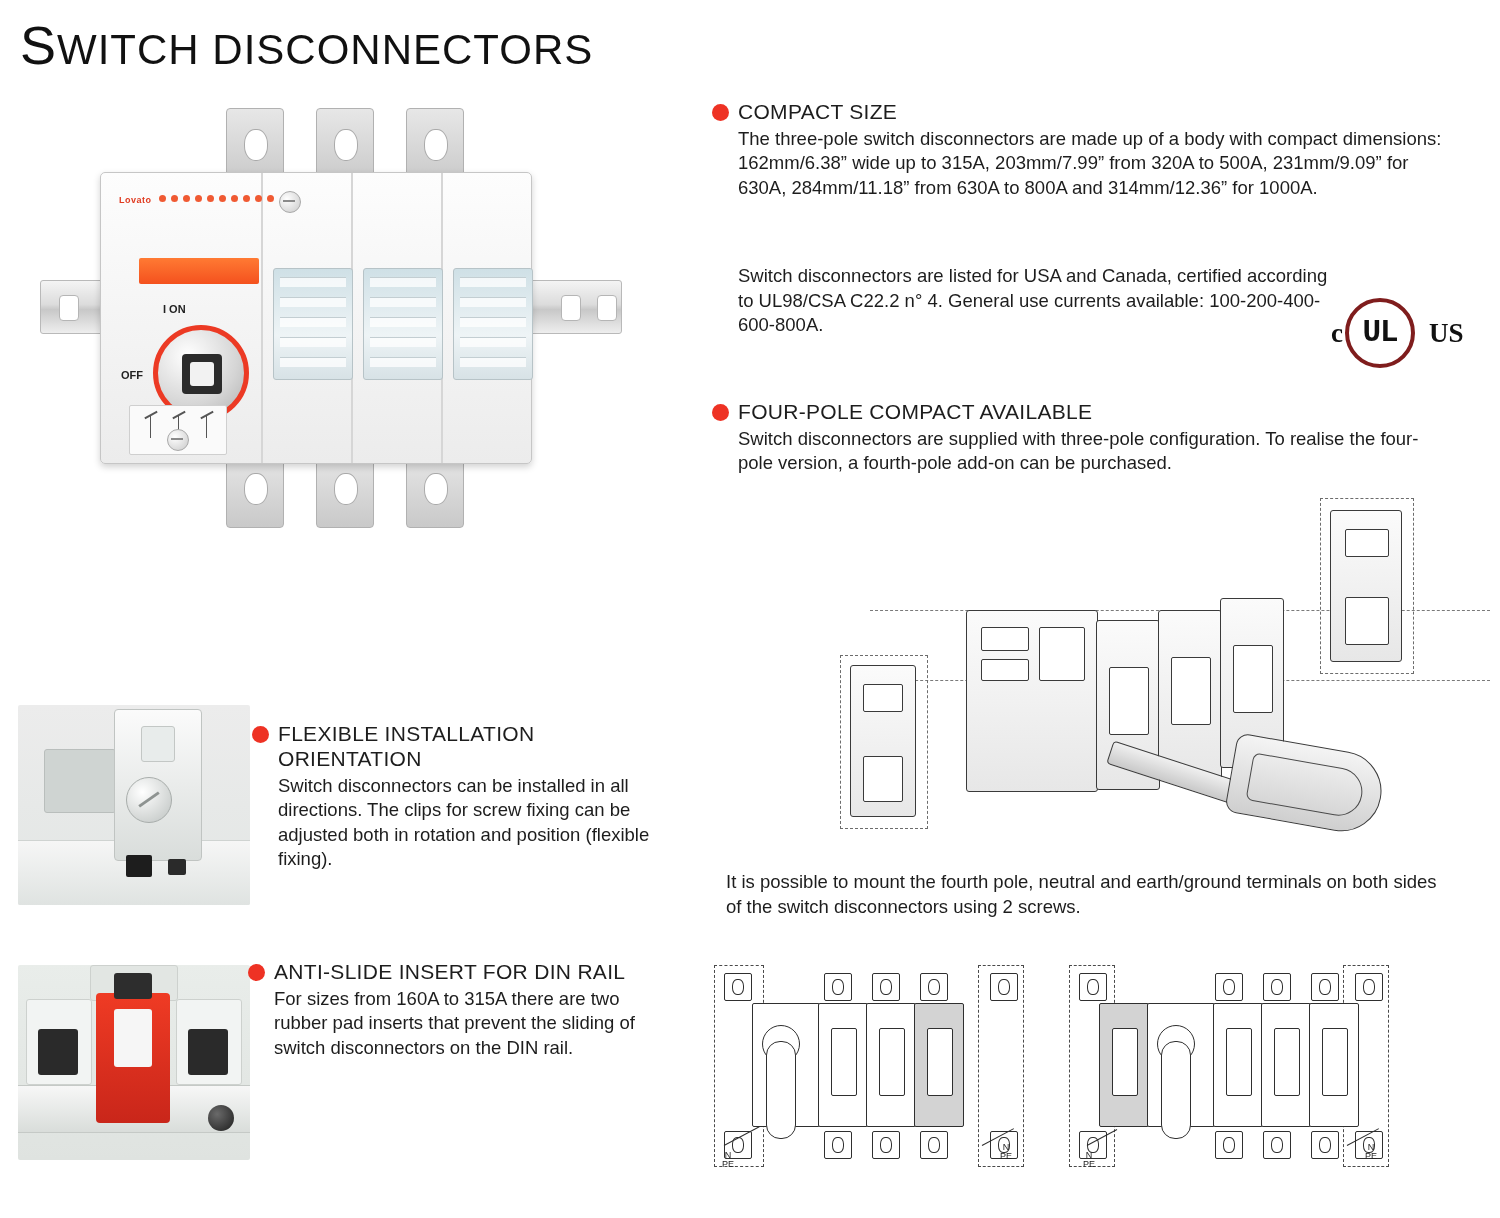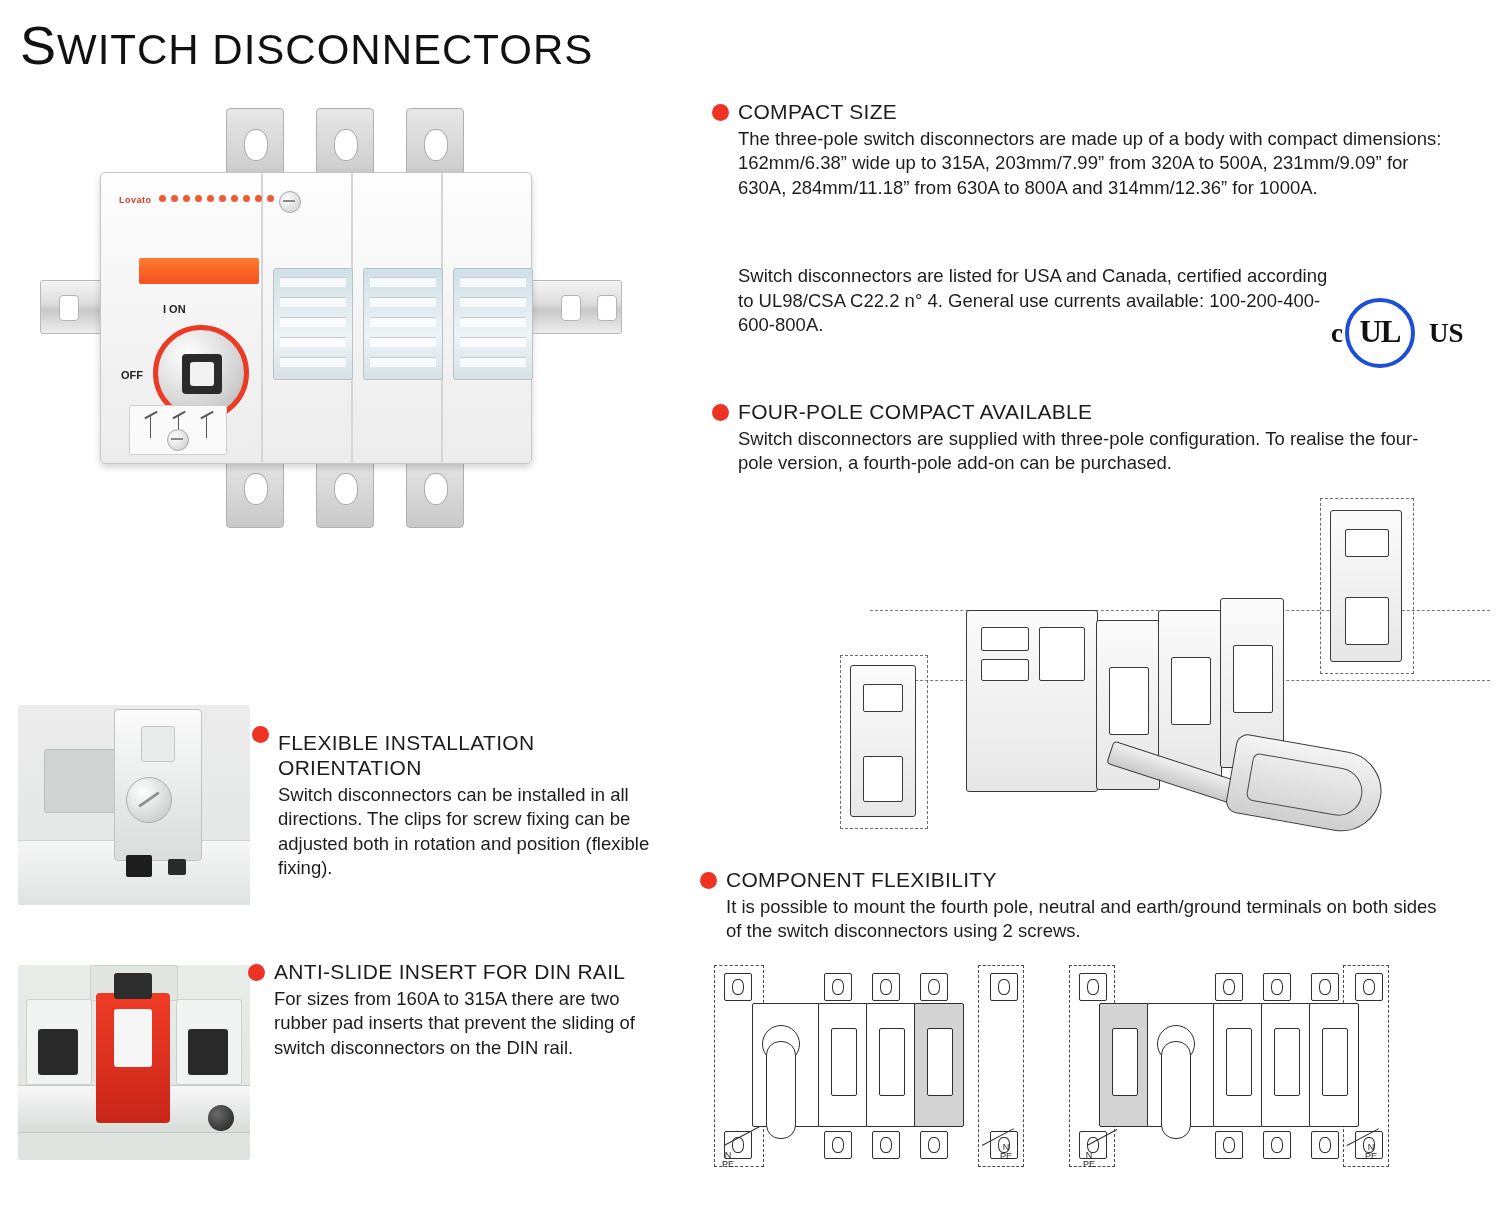--- a/index.html
+++ b/index.html
@@ -82,26 +82,26 @@
     font-size: 27px;
     font-weight: 700;
     color: #111;
     font-family: "Liberation Serif", serif;
   }
   .ul-c { margin-right: 2px; }
   .ul-us { margin-left: 14px; }
   .ul-circle {
     width: 62px;
     height: 62px;
-    border: 4px solid #1d4ed8;
+    border: 4px solid #7f1d1d;
     border-radius: 50%;
     display: flex;
     align-items: center;
     justify-content: center;
-    font-family: Liberation Serif, serif;
+    font-family: Liberation Mono, monospace;
     font-weight: 700;
     font-size: 31px;
     letter-spacing: -1px;
     color: #111;
   }
   .ul-circle span { display: inline-block; transform: translateY(-1px); }
 
   
   .photo { position: absolute; }
 
@@ -539,21 +539,21 @@
         <div class="hole"></div>
       </div>
     <div class="bigscrew"></div>
     <div class="dot-dark"></div>
     <div class="dot-dark2"></div>
   </div>
 
   <div class="feature" style="left:252px; top:722px; width:410px;">
     <div class="feature-head">
       <span class="bullet"></span>
-      <span class="feature-title nowrap" style="white-space:normal;margin-top:9px;">FLEXIBLE INSTALLATION ORIENTATION</span>
+      <span class="feature-title nowrap" style="white-space:normal;">FLEXIBLE INSTALLATION ORIENTATION</span>
     </div>
     <div class="feature-body">Switch disconnectors can be installed in all directions. The clips for screw fixing can be adjusted both in rotation and position (flexible fixing).</div>
   </div>
 
   <div class="photo anti-photo">
     <div class="rail-h"></div>
     <div class="blockL"></div>
     <div class="blockR"></div>
     <div class="slotdark s1"></div>
     <div class="slotdark s2"></div>
@@ -565,24 +565,20 @@
 
   <div class="feature" style="left:248px; top:960px; width:420px;">
     <div class="feature-head">
       <span class="bullet"></span>
       <span class="feature-title" style="white-space:normal;">ANTI-SLIDE INSERT FOR DIN RAIL</span>
     </div>
     <div class="feature-body">For sizes from 160A to 315A there are two rubber pad inserts that prevent the sliding of switch disconnectors on the DIN rail.</div>
   </div>
 
   <div class="feature" style="left:700px; top:868px; width:740px;">
-    <div class="feature-head">
-      <span class="bullet"></span>
-      <span class="feature-title">COMPONENT FLEXIBILITY</span>
-    </div>
     <div class="feature-body">It is possible to mount the fourth pole, neutral and earth/ground terminals on both sides of the switch disconnectors using 2 screws.</div>
   </div>
 
   <div class="schem" style="left:700px; top:955px; width:330px; height:230px;">
     <div class="frame-dash" style="left:14px; top:10px; width:48px; height:200px;"></div>
     <div class="frame-dash" style="left:278px; top:10px; width:44px; height:200px;"></div>
 
     <div class="lug" style="left:24px; top:18px;"></div>
     <div class="lug" style="left:124px; top:18px;"></div>
     <div class="lug" style="left:172px; top:18px;"></div>

